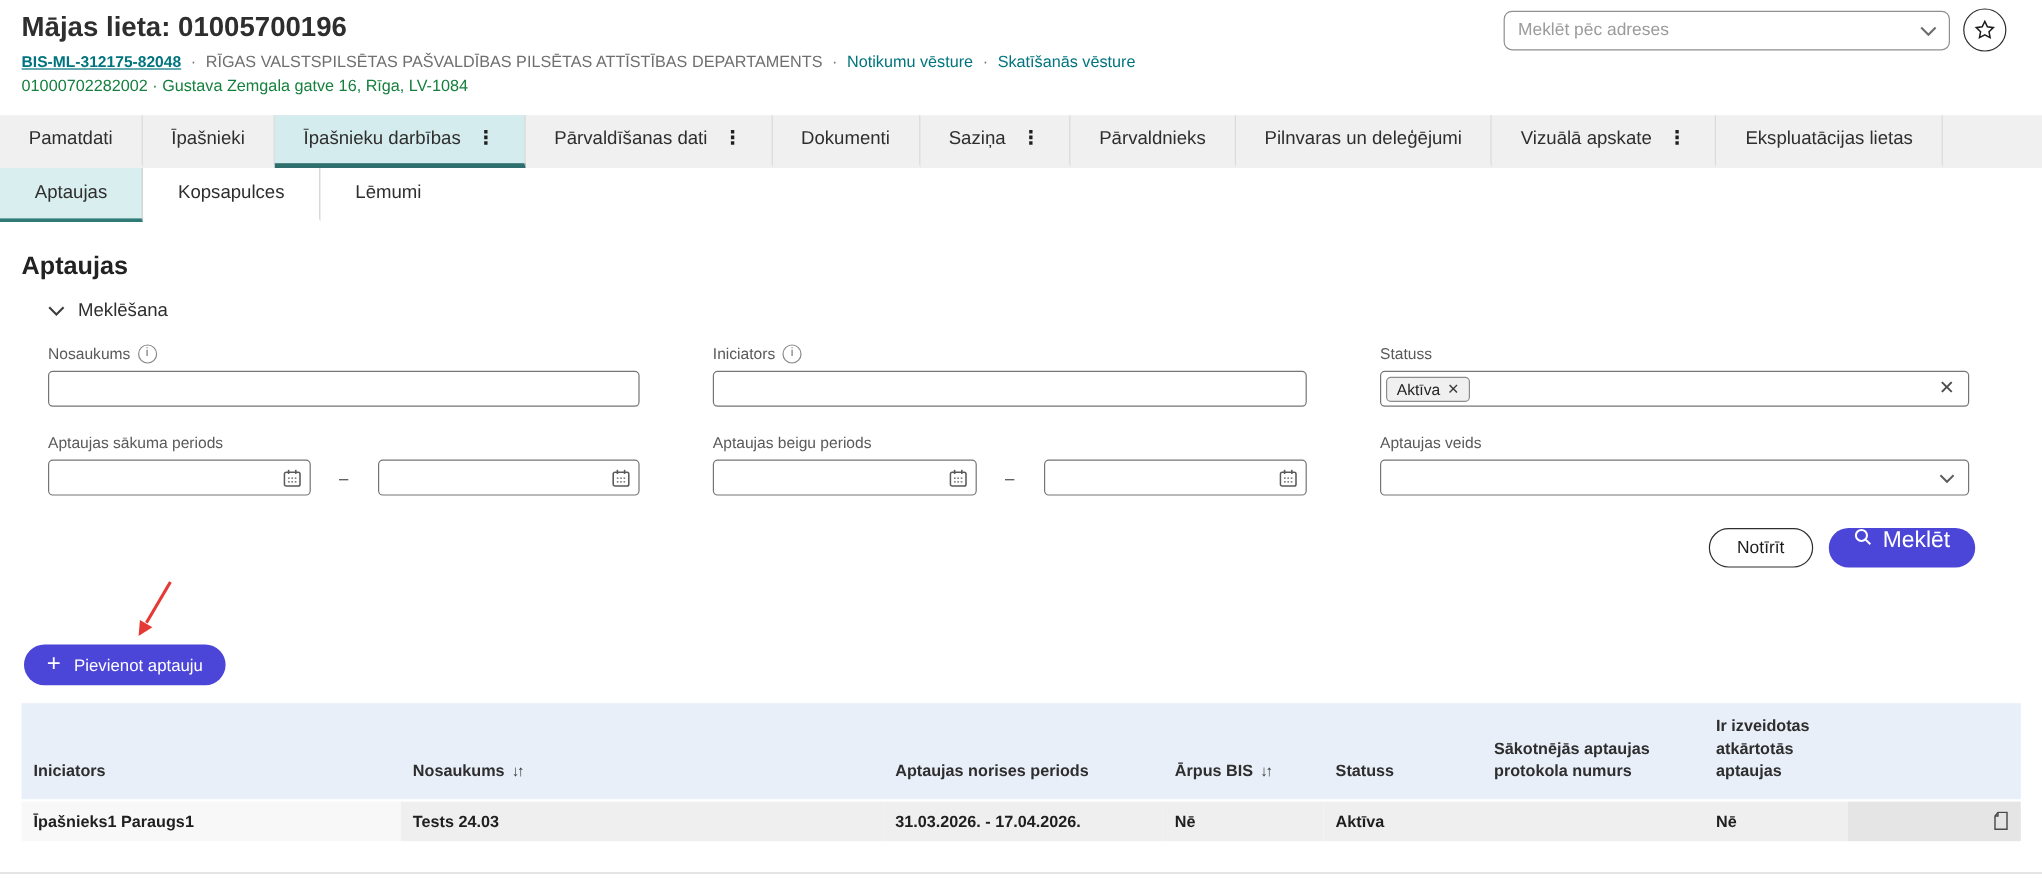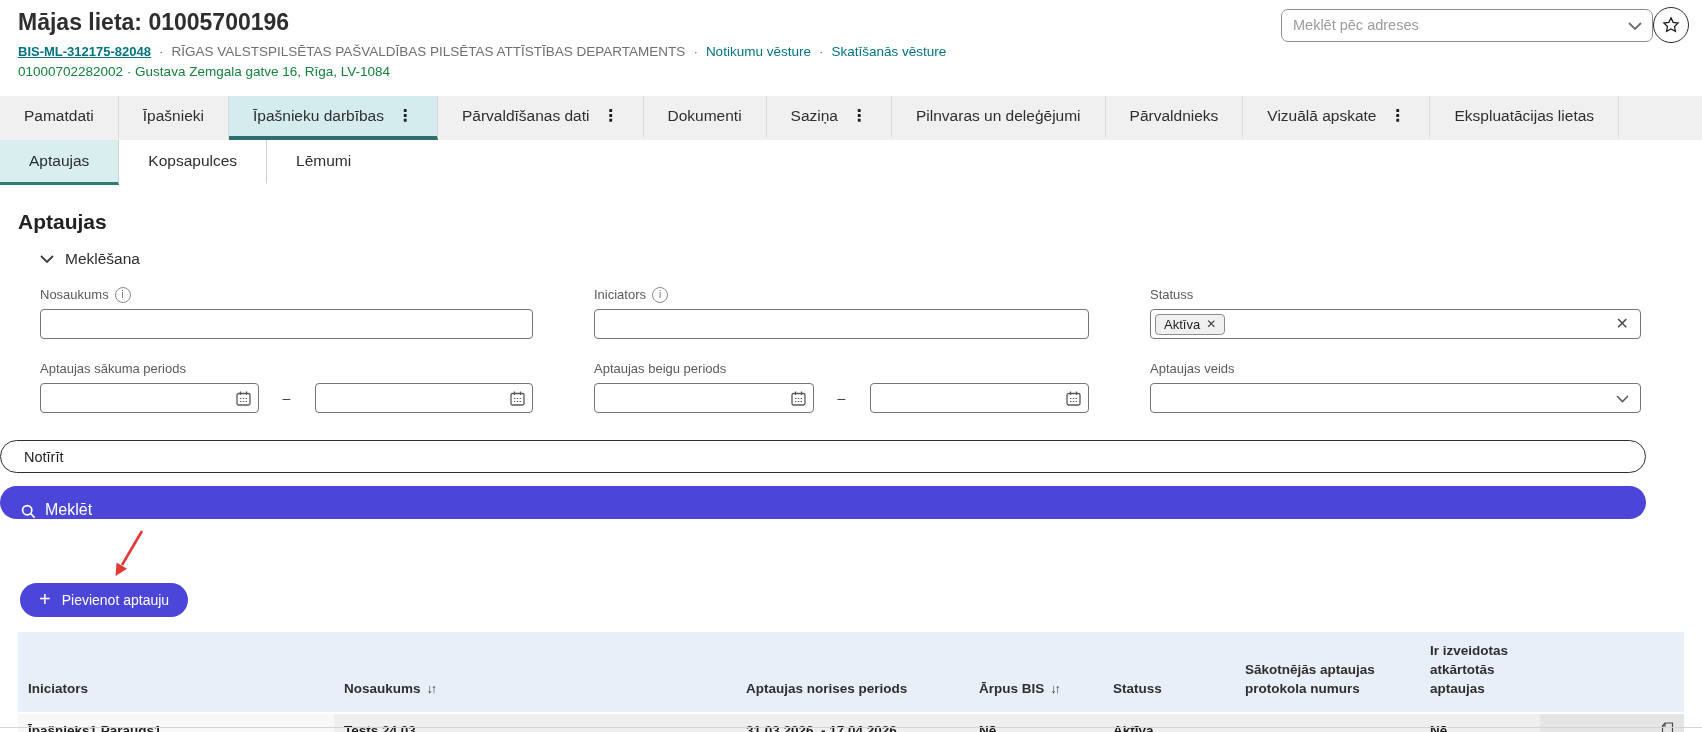--- a/index.html
+++ b/index.html
@@ -9,21 +9,21 @@
     font-family:"Liberation Sans","DejaVu Sans",sans-serif;
     -webkit-font-smoothing:antialiased;
   }
   
   .page-head{position:relative;padding:9px 18px 0 18px;}
   .page-title{margin:0;font-size:23px;font-weight:700;color:#2e2e2e;}
   .meta{margin-top:8px;font-size:13.5px;color:#6f6f6f;display:flex;align-items:center;gap:8px;white-space:nowrap;}
   .case-link{color:#00747e;font-weight:700;font-size:13px;text-decoration:underline;cursor:pointer;}
   .teal-link{color:#00747e;cursor:pointer;}
   .addr-line{margin-top:5px;font-size:13.5px;color:#15803d;}
-  .search-area{position:absolute;top:7px;right:13px;display:flex;align-items:center;}
+  .search-area{position:absolute;top:7px;right:30px;display:flex;align-items:center;gap:11px;}
   .addr-search{position:relative;}
   .addr-search input{
     width:372px;height:33px;box-sizing:border-box;border:1.5px solid #8f8f8f;border-radius:7px;
     padding:0 34px 0 11px;font-size:14.5px;font-family:inherit;color:#333;outline:none;
   }
   .addr-search input::placeholder{color:#9b9b9b;}
   .addr-search .chev{position:absolute;right:11px;top:13px;}
   .star-btn{width:36px;height:36px;border:1.6px solid #2b2b2b;border-radius:50%;background:#fff;
     display:flex;align-items:center;justify-content:center;cursor:pointer;padding:0;}
   
@@ -55,25 +55,25 @@
   .chip-x{font-size:12px;color:#3c3c3c;cursor:pointer;line-height:1;}
   .clear-x{margin-left:auto;font-size:16px;color:#4c4c4c;cursor:pointer;line-height:1;}
   .date-row{display:flex;align-items:center;}
   .date-input{flex:1;position:relative;height:30px;border:1px solid #757575;border-radius:4px;box-sizing:border-box;}
   .date-input input{position:absolute;inset:0;border:none;border-radius:4px;width:100%;height:100%;
     box-sizing:border-box;padding:0 28px 0 8px;font-size:13.5px;font-family:inherit;outline:none;background:transparent;}
   .cal{position:absolute;right:7px;top:7px;cursor:pointer;}
   .dash{width:56px;text-align:center;color:#444;font-size:14px;flex:0 0 56px;}
   .select-box{height:30px;border:1px solid #757575;border-radius:4px;position:relative;cursor:pointer;box-sizing:border-box;}
   .select-box .chev{position:absolute;right:11px;top:11px;}
-  .filter-actions{display:flex;justify-content:flex-end;gap:13px;margin:5px 56px 0 0;flex-direction:column;}
+  .filter-actions{display:flex;justify-content:flex-end;gap:13px;margin:5px 56px 0 12px;}
   .btn-clear{height:33px;padding:0 23px;border:1.4px solid #2e2e2e;border-radius:17px;background:#fff;
     font-size:14.5px;color:#1e1e1e;display:flex;align-items:center;cursor:pointer;font-family:inherit;}
   .btn-search{height:33px;padding:0 21px;border:none;border-radius:17px;background:#4b45d8;color:#fff;
-    font-size:16px;display:flex;align-items:flex-end;gap:9px;cursor:pointer;font-family:inherit;}
+    font-size:19px;display:flex;align-items:flex-start;gap:9px;cursor:pointer;font-family:inherit;}
   .add-wrap{position:relative;margin:64px 0 0 20px;width:fit-content;}
   .btn-add{height:34px;padding:0 19px;border:none;border-radius:17px;background:#4b45d8;color:#fff;
     font-size:14px;display:flex;align-items:center;gap:11px;cursor:pointer;font-family:inherit;}
   .plus{font-size:20px;font-weight:400;line-height:1;margin-top:-2px;}
   .red-arrow{position:absolute;left:83px;top:-55px;pointer-events:none;}
   
   .tbl{margin:15px 18px 0 18px;}
   .thead,.trow{display:grid;grid-template-columns:316px 402px 233px 134px 132px 185px 120px 144px;}
   .thead{background:#e9eff9;min-height:76px;align-items:end;}
   .th{padding:10px 10px 13px 10px;font-size:13.5px;font-weight:700;color:#2e2e2e;line-height:1.4;box-sizing:border-box;}
@@ -137,24 +137,24 @@
     <span class="kebab">⋮</span>
   </div>
   <div class="tab">
       <span>Dokumenti</span>
     </div>
   <div class="tab">
     <span>Saziņa</span>
     <span class="kebab">⋮</span>
   </div>
   <div class="tab">
+      <span>Pārvaldnieks</span>
+    </div>
+  <div class="tab">
       <span>Pilnvaras un deleģējumi</span>
-    </div>
-  <div class="tab">
-      <span>Pārvaldnieks</span>
     </div>
   <div class="tab">
     <span>Vizuālā apskate</span>
     <span class="kebab">⋮</span>
   </div>
   <div class="tab">
       <span>Ekspluatācijas lietas</span>
     </div>
 </div>
 

